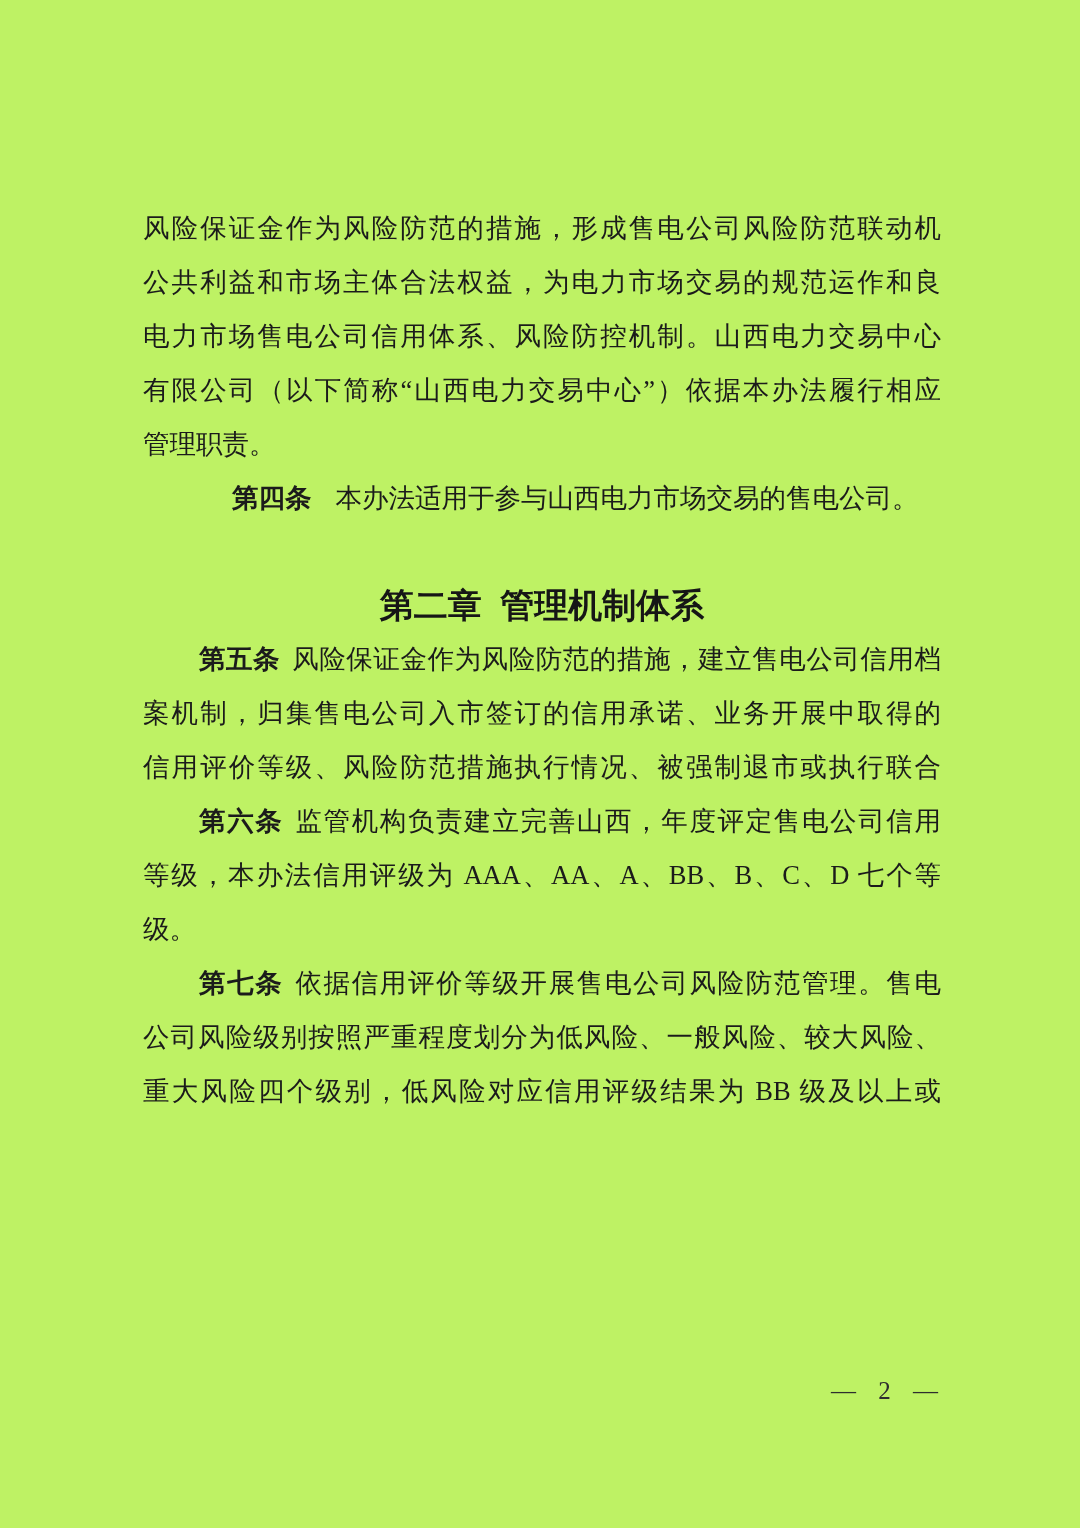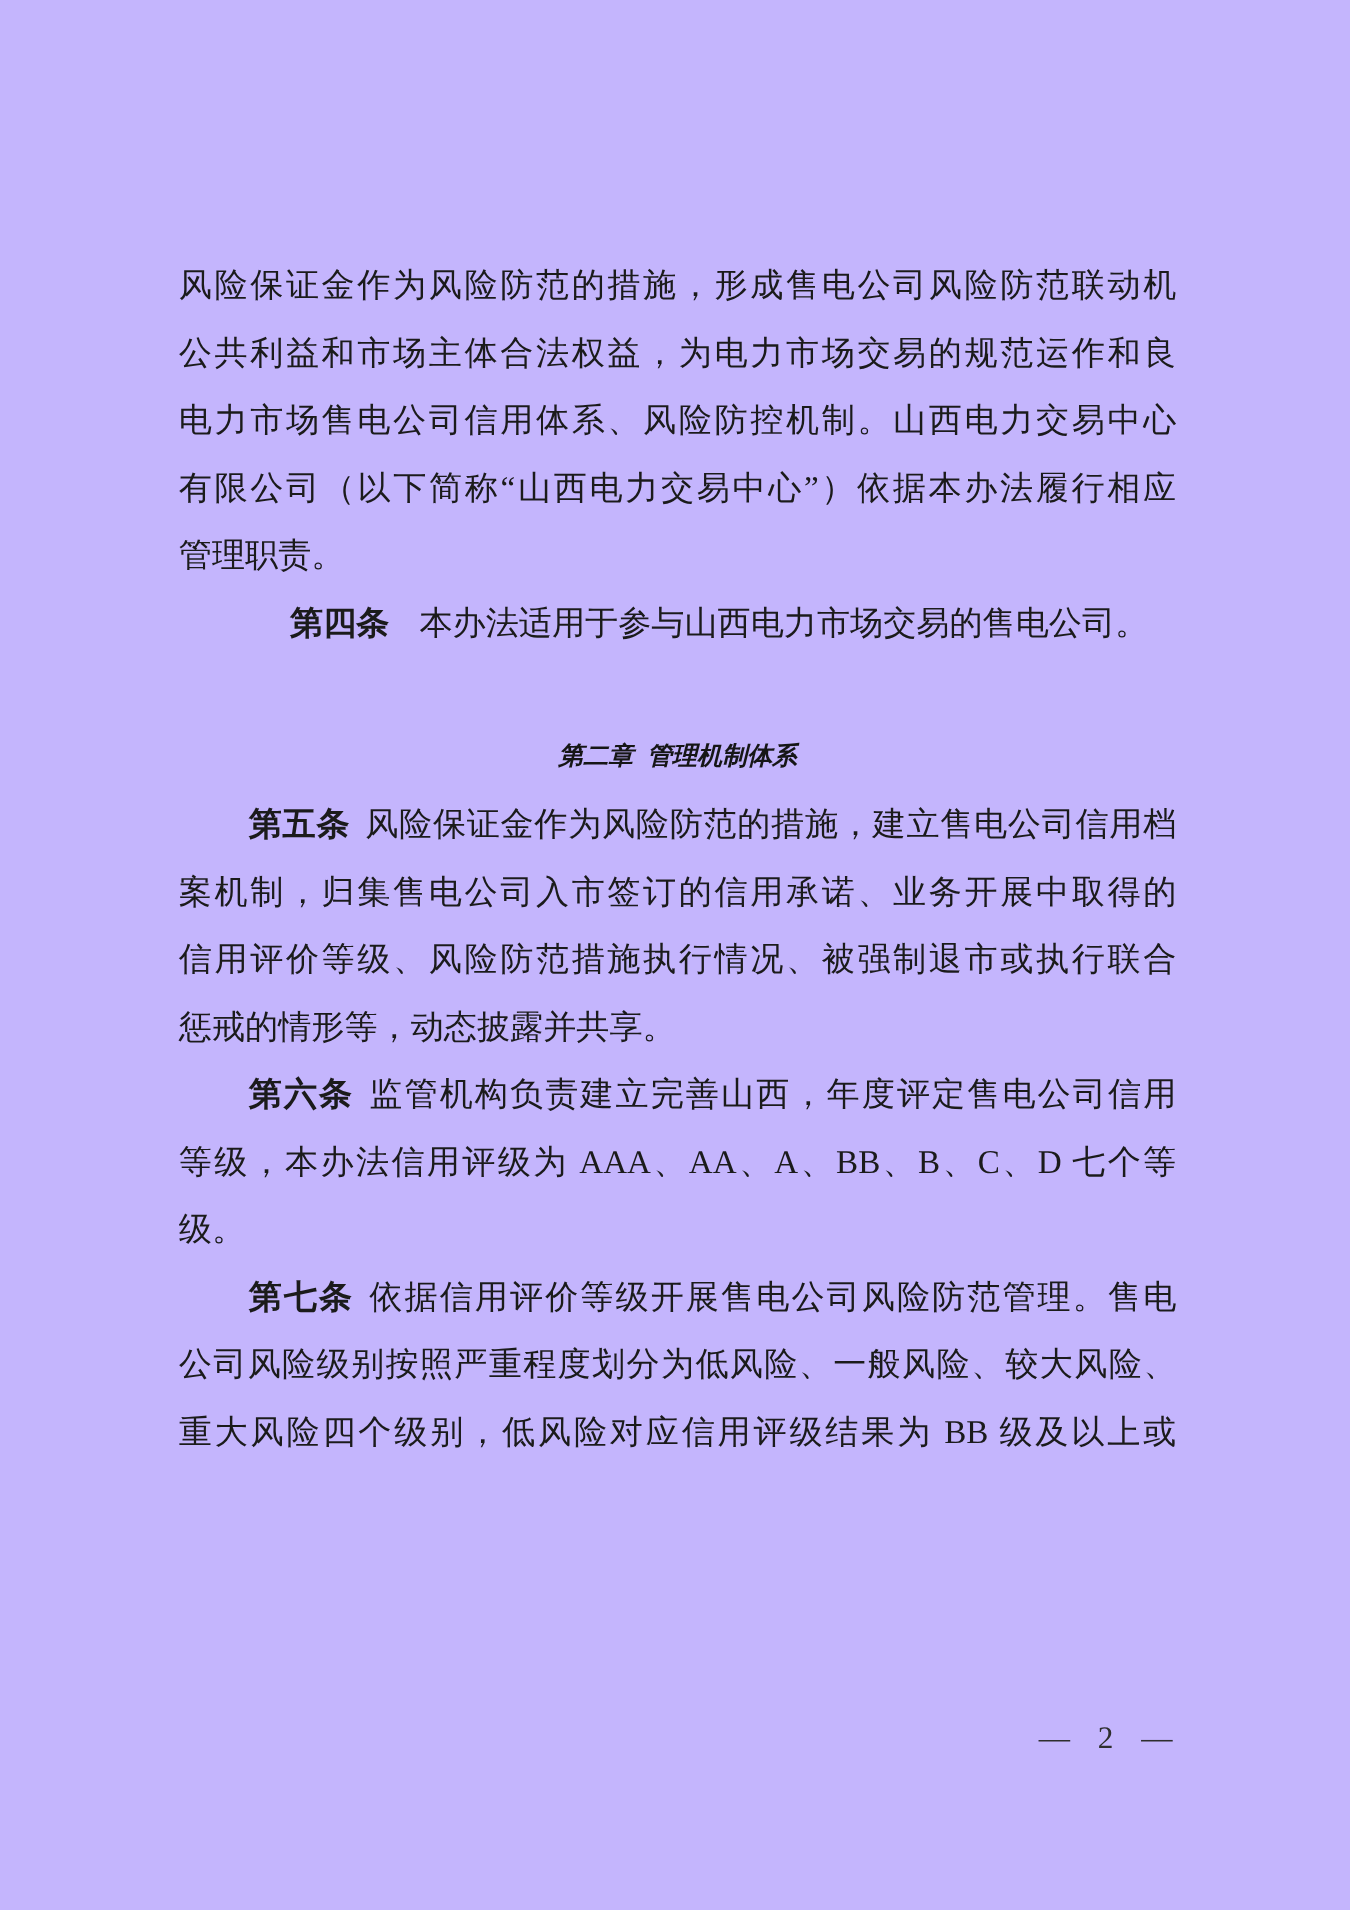--- a/index.html
+++ b/index.html
@@ -1,19 +1,19 @@
 <!DOCTYPE html>
 <html><head>
 <meta charset="utf-8">
 <style>
   html,body{margin:0;padding:0;background:#e8e8e8;}
   .page{
     position:relative;
     width:1080px;height:1528px;
-    background:#c4b5fd;
+    background:#bef264;
     color:#1b1b1b;
     font-family:"Liberation Serif","DejaVu Serif",serif;
     overflow:hidden;
     margin:0 auto;
   }
   .textcol{
     position:absolute;
     left:143px;top:201px;width:798px;
     font-size:26.5px;
   }
@@ -39,23 +39,22 @@
     margin-left:33px;
   }
   .chapter{
     height:54px;
     line-height:54px;
     margin:53px 0 0 0;
     text-align:center;
     text-align-last:center;
     font-family:"Liberation Sans","DejaVu Sans",sans-serif;
     font-weight:700;
-    font-size:20px;
+    font-size:34px;
     color:#161616;
-    font-style:italic;
   }
   .chapter .title{margin-left:0.55em;}
   .footer{
     position:absolute;
     right:139px;top:1377px;
     font-size:25px;
     color:#2e2e2e;
     letter-spacing:3px;
     word-spacing:10px;
     font-family:"Liberation Serif","DejaVu Serif",serif;
@@ -74,21 +73,20 @@
     <div class="line">有限公司（以下简称“山西电力交易中心”）依据本办法履行相应</div>
     <div class="line last">管理职责。</div>
 
     <div class="line last indent"><span class="term wide">第四条</span><span>本办法适用于参与山西电力市场交易的售电公司。</span></div>
 
     <h2 class="chapter"><span>第二章</span><span class="title">管理机制体系</span></h2>
 
     <div class="line indent"><span class="term">第五条</span><span>风险保证金作为风险防范的措施，建立售电公司信用档</span></div>
     <div class="line">案机制，归集售电公司入市签订的信用承诺、业务开展中取得的</div>
     <div class="line">信用评价等级、风险防范措施执行情况、被强制退市或执行联合</div>
-    <div class="line last">惩戒的情形等，动态披露并共享。</div>
 
     <div class="line indent"><span class="term">第六条</span><span>监管机构负责建立完善山西，年度评定售电公司信用</span></div>
     <div class="line">等级，本办法信用评级为 AAA、AA、A、BB、B、C、D 七个等</div>
     <div class="line last">级。</div>
 
     <div class="line indent"><span class="term">第七条</span><span>依据信用评价等级开展售电公司风险防范管理。售电</span></div>
     <div class="line">公司风险级别按照严重程度划分为低风险、一般风险、较大风险、</div>
     <div class="line">重大风险四个级别，低风险对应信用评级结果为 BB 级及以上或</div>
 
   </div>

